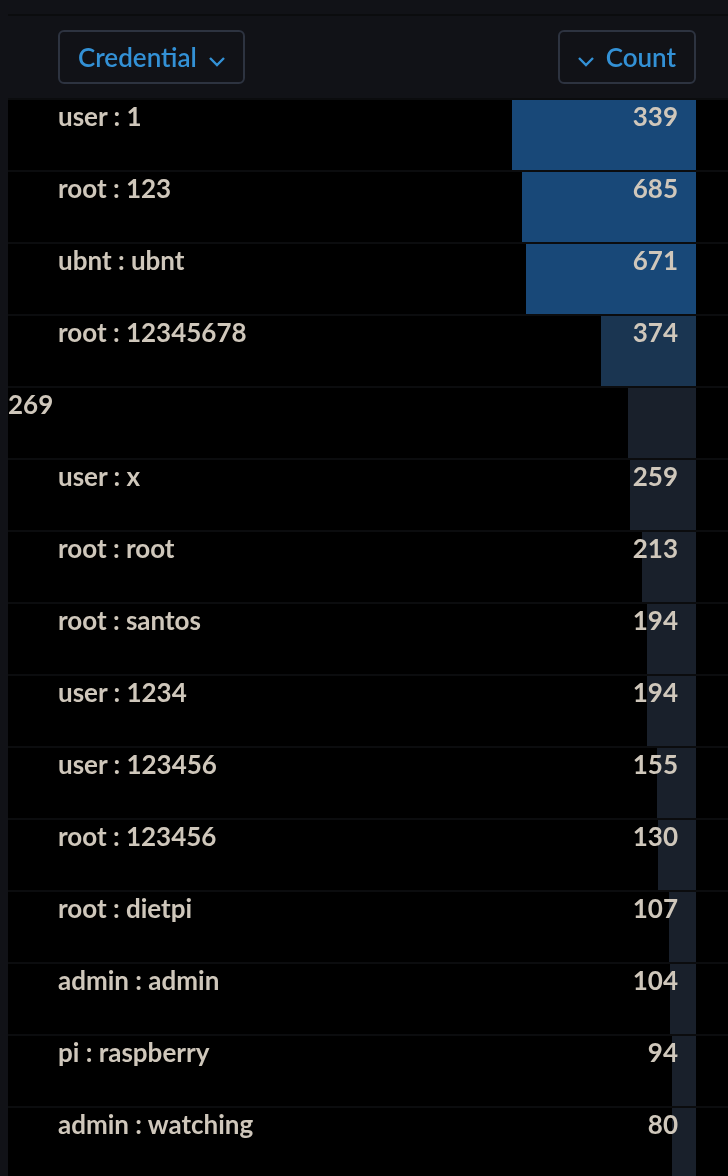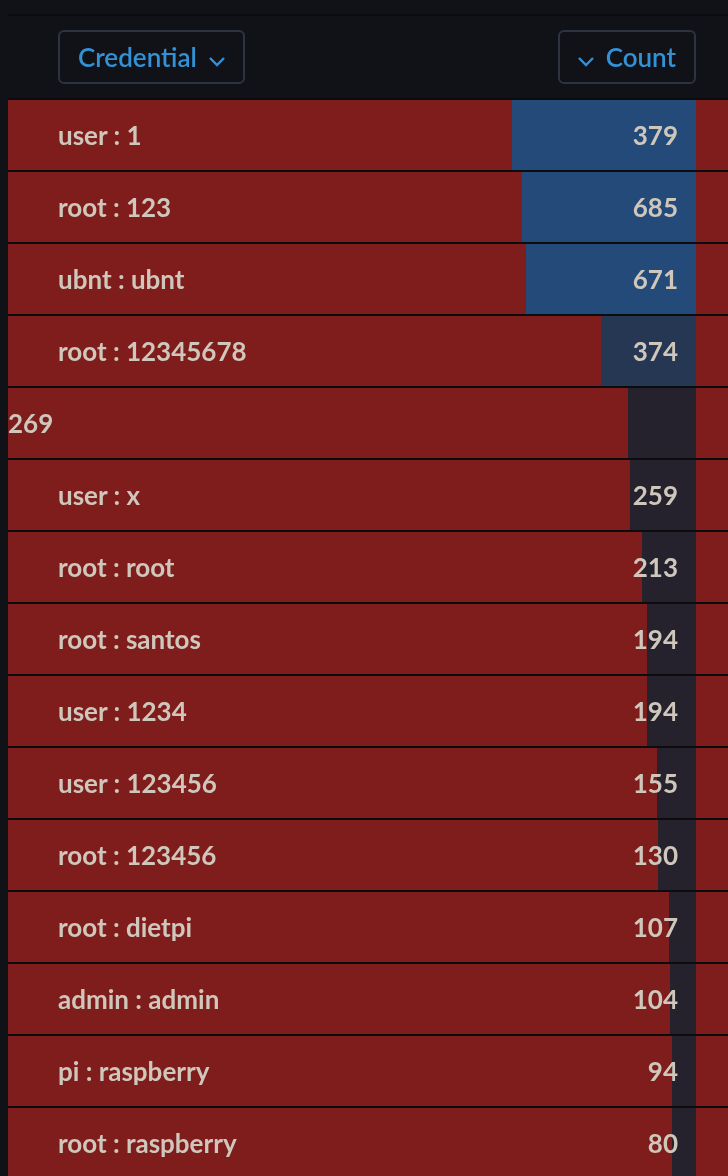--- a/index.html
+++ b/index.html
@@ -49,23 +49,23 @@
     width: 16px;
     height: 11px;
   }
   .rows {
     width: 100%;
   }
   .row {
     position: relative;
     height: 72px;
     display: flex;
-    align-items: center;
+    align-items: flex-start;
     border-bottom: 2px solid #0b0c0e;
-    background: #7f1d1d;
+    background: #000000;
   }
   .bar {
     position: absolute;
     right: 32px;
     top: 0;
     bottom: 0;
     background: #1b5085;
     opacity: 0.9;
   }
   .row .cred {
@@ -110,21 +110,21 @@
         </svg>
       </span>
       <span>Count</span>
     </div>
   </div>
 
   <div class="rows" id="rows">
       <div class="row">
         <div class="bar" style="width: 184px; background: rgb(27, 80, 133);"></div>
         <div class="cred">user : 1</div>
-        <div class="count">379</div>
+        <div class="count">339</div>
       </div>
       <div class="row">
         <div class="bar" style="width: 174px; background: rgb(27, 80, 133);"></div>
         <div class="cred">root : 123</div>
         <div class="count">685</div>
       </div>
       <div class="row">
         <div class="bar" style="width: 170px; background: rgb(27, 80, 133);"></div>
         <div class="cred">ubnt : ubnt</div>
         <div class="count">671</div>
@@ -178,17 +178,17 @@
         <div class="cred">admin : admin</div>
         <div class="count">104</div>
       </div>
       <div class="row">
         <div class="bar" style="width: 24px; background: rgb(28, 36, 48);"></div>
         <div class="cred">pi : raspberry</div>
         <div class="count">94</div>
       </div>
       <div class="row">
         <div class="bar" style="width: 24px; background: rgb(28, 36, 48);"></div>
-        <div class="cred">root : raspberry</div>
+        <div class="cred">admin : watching</div>
         <div class="count">80</div>
       </div>
     </div>
 </div>
 
 </body></html>

